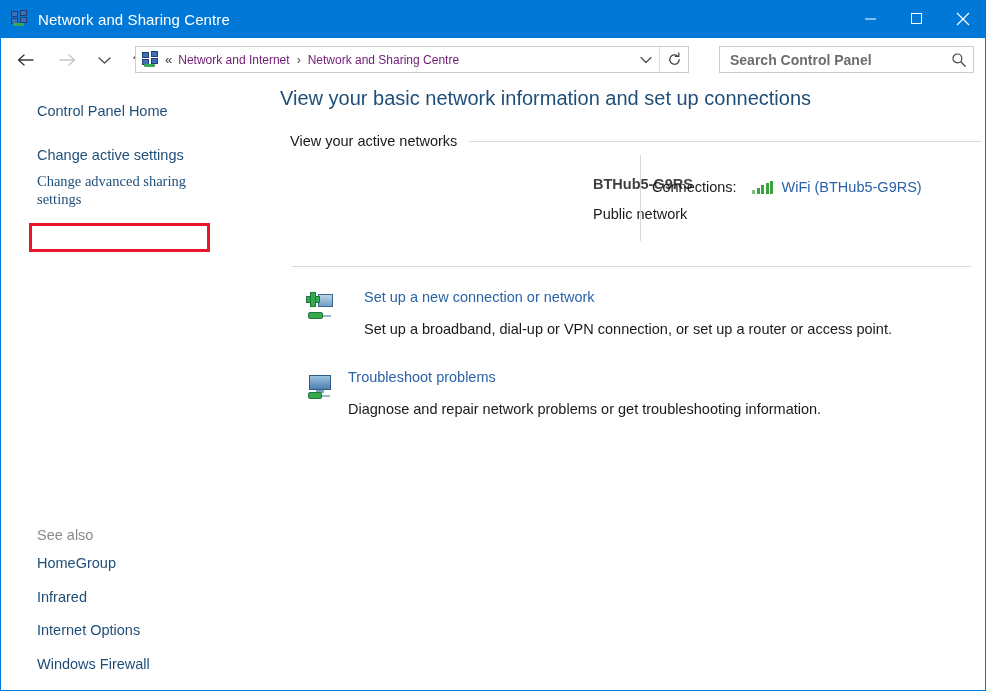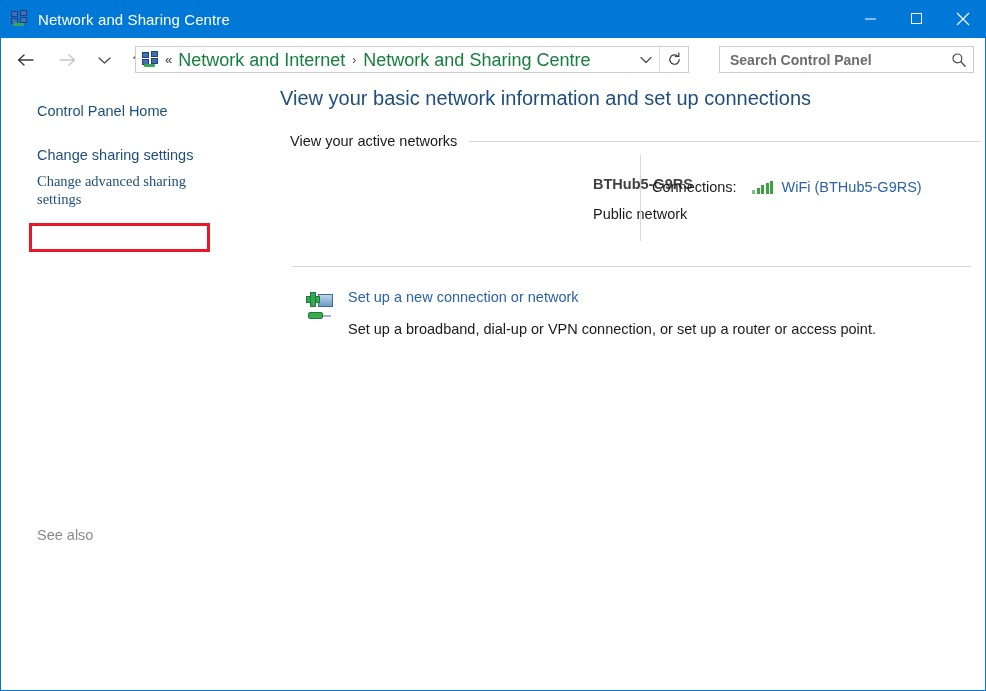--- a/index.html
+++ b/index.html
@@ -123,22 +123,22 @@
     box-sizing: border-box;
   }
   .addr-icon { margin-left: 6px; margin-right: 5px; display: flex; }
   .crumb-chevrons {
     color: #3a3a3a;
     font-size: 13px;
     margin-right: 6px;
     line-height: 1;
   }
   .crumb {
-    font-size: 18px;
-    color: #15803d;
+    font-size: 12px;
+    color: #701a75;
     white-space: nowrap;
     line-height: 1;
   }
   .crumb-sep {
     margin: 0 7px;
     color: #4d4d4d;
     font-size: 12px;
     line-height: 1;
   }
   .addr-dropdown {
@@ -346,21 +346,21 @@
   .wifi-bars i:nth-child(3) { height: 9px; }
   .wifi-bars i:nth-child(4) { height: 11px; }
   .wifi-bars i:nth-child(5) { height: 13px; }
 
   
   .action {
     position: absolute;
     left: 43px;
     display: flex;
   }
-  #act-setup { top: 208px; }
+  #act-setup { top: 208px; gap: 16px; }
   #act-trouble { top: 288px; }
   .action .act-icon {
     width: 28px; height: 28px;
     flex: none;
     margin-right: 14px;
     position: relative;
     margin-top: 2px;
   }
   .action .act-title {
     font-size: 14.5px;
@@ -532,25 +532,31 @@
     <span class="search-icon-wrap">
       <svg width="16" height="16" viewBox="0 0 16 16">
         <circle cx="6.4" cy="6.4" r="4.4" stroke="#4a4a4a" stroke-width="1.2" fill="none"></circle>
         <path d="M9.8 9.8 L14.2 14.2" stroke="#4a4a4a" stroke-width="1.3" stroke-linecap="round"></path>
       </svg>
     </span>
   </div>
 
   <div class="leftpane">
     <div class="lp-link" id="lp-home">Control Panel Home</div>
-    <div class="lp-link" id="lp-adapter">Change sharing settings</div>
+    <div class="lp-link" id="lp-adapter">Change active settings</div>
     <div class="lp-link wrap" id="lp-advanced">Change advanced sharing settings</div>
     <div class="highlight-box"></div>
 
     <div class="seealso-label">See also</div>
+    <div class="seealso-list">
+      <div class="lp-link2">HomeGroup</div>
+      <div class="lp-link2">Infrared</div>
+      <div class="lp-link2">Internet Options</div>
+      <div class="lp-link2">Windows Firewall</div>
+    </div>
   </div>
 
   <div class="content">
 
     <div class="page-title">View your basic network information and set up connections</div>
 
     <div class="section-head" id="sh-active">
       <span class="sh-text">View your active networks</span>
       <span class="sh-rule"></span>
     </div>
@@ -587,15 +593,27 @@
         <div class="plus-h"></div>
         <div class="plus-v"></div>
         <div class="plug"></div>
       </div>
       <div>
         <div class="act-title">Set up a new connection or network</div>
         <div class="act-desc">Set up a broadband, dial-up or VPN connection, or set up a router or access point.</div>
       </div>
     </div>
 
+    <div class="action" id="act-trouble">
+      <div class="act-icon icon-trouble">
+        <div class="mon"></div>
+        <div class="stand"></div>
+        <div class="cable"></div>
+        <div class="plug"></div>
+      </div>
+      <div>
+        <div class="act-title">Troubleshoot problems</div>
+        <div class="act-desc">Diagnose and repair network problems or get troubleshooting information.</div>
+      </div>
+    </div>
 
   </div>
 </div>
 
 </body></html>

